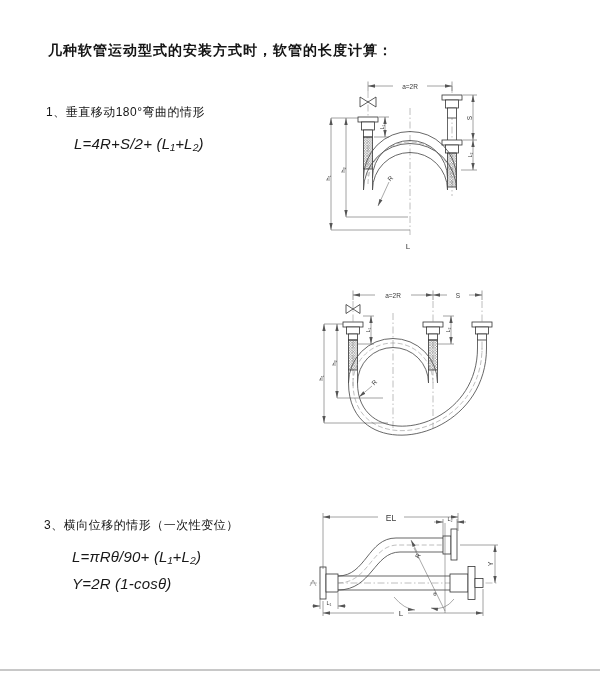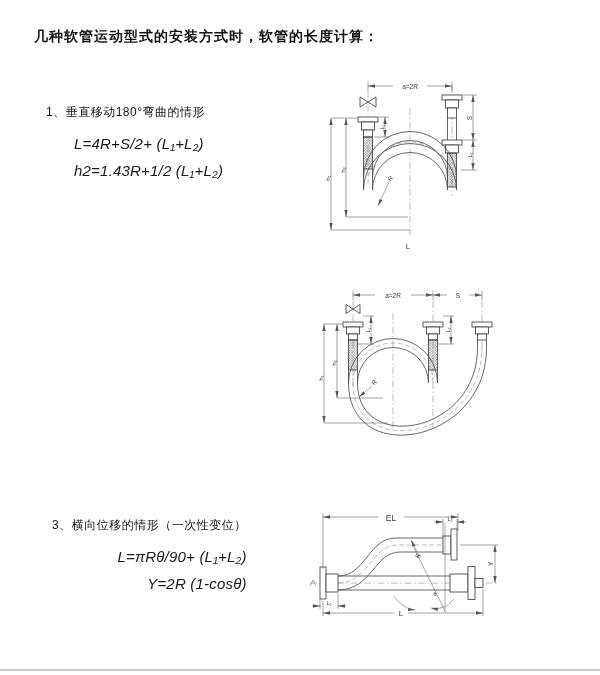--- a/index.html
+++ b/index.html
@@ -1,26 +1,26 @@
 <!DOCTYPE html>
 <html><head>
 <meta charset="utf-8">
 <style>
   html,body{margin:0;padding:0;background:#fff;}
   .page{position:relative;width:600px;height:675px;background:#ffffff;overflow:hidden;
         font-family:"Liberation Sans",sans-serif;color:#1c1c1c;}
-  .title{position:absolute;left:30px;top:24px;margin:4px;font-size:14px;font-weight:700;
+  .title{position:absolute;left:30px;top:24px;margin:18px;font-size:14px;font-weight:700;
          letter-spacing:1px;color:#151515;}
   .sec{position:absolute;}
   .sec h2{margin:0 0 9px 0;font-size:12px;font-weight:400;letter-spacing:0.5px;color:#151515;}
   .formula{margin-left:28px;font-size:15px;line-height:27px;letter-spacing:0.2px;color:#191919;
            white-space:nowrap;font-style:italic;}
   .sec1{left:46px;top:104px;}
   .sec2{left:44px;top:304px;}
-  .sec3{left:52px;top:517px;text-align:right;}
+  .sec3{left:44px;top:517px;}
   .fig{position:absolute;}
   .fig1{left:315px;top:78px;}
   .fig2{left:313px;top:288px;}
   .fig3{left:308px;top:503px;}
   svg{display:block;overflow:visible;}
   svg text{font-family:"Liberation Sans",sans-serif;fill:#3a3a3a;}
   .scan-bottom{position:absolute;left:0;top:669px;width:600px;height:2px;background:#c8c8c8;}
   
   .fit{fill:#ffffff;stroke:#333;stroke-width:0.8;}
   .braid1{fill:url(#br1);stroke:#333;stroke-width:0.8;}
@@ -34,21 +34,20 @@
 </head>
 <body>
 
 <div class="page">
 
   <h1 class="title">几种软管运动型式的安装方式时，软管的长度计算：</h1>
 
   <section class="sec sec1">
     <h2>1、垂直移动180°弯曲的情形</h2>
     <div class="formula">L=4R+S/2+ (L₁+L₂)</div>
-    <div class="formula">h2=1.43R+1/2 (L₁+L₂)</div>
   </section>
 
 
   <section class="sec sec3">
     <h2>3、横向位移的情形（一次性变位）</h2>
     <div class="formula">L=πRθ/90+ (L₁+L₂)</div>
     <div class="formula">Y=2R (1-cosθ)</div>
   </section>
 
   <div class="fig fig1">

